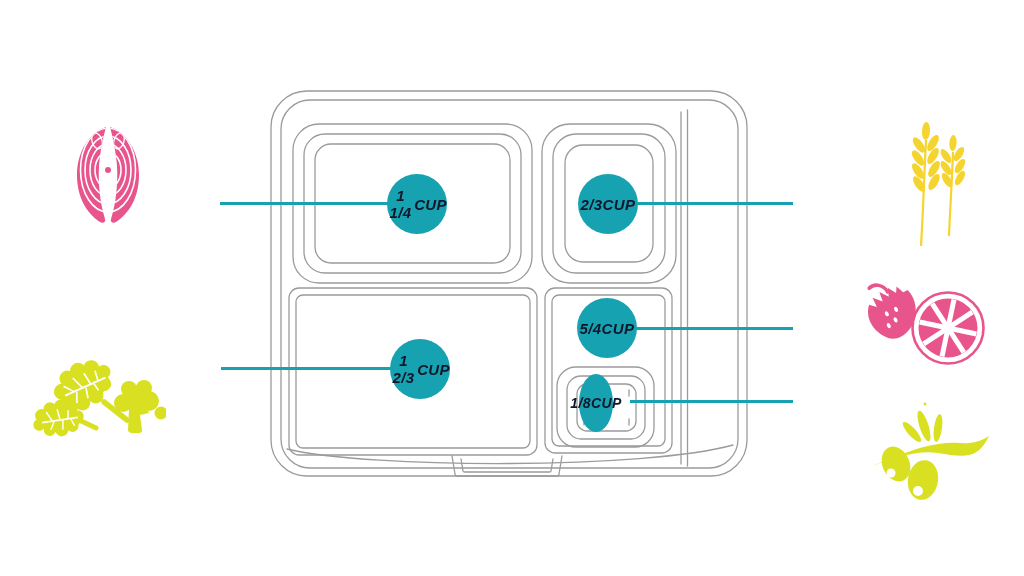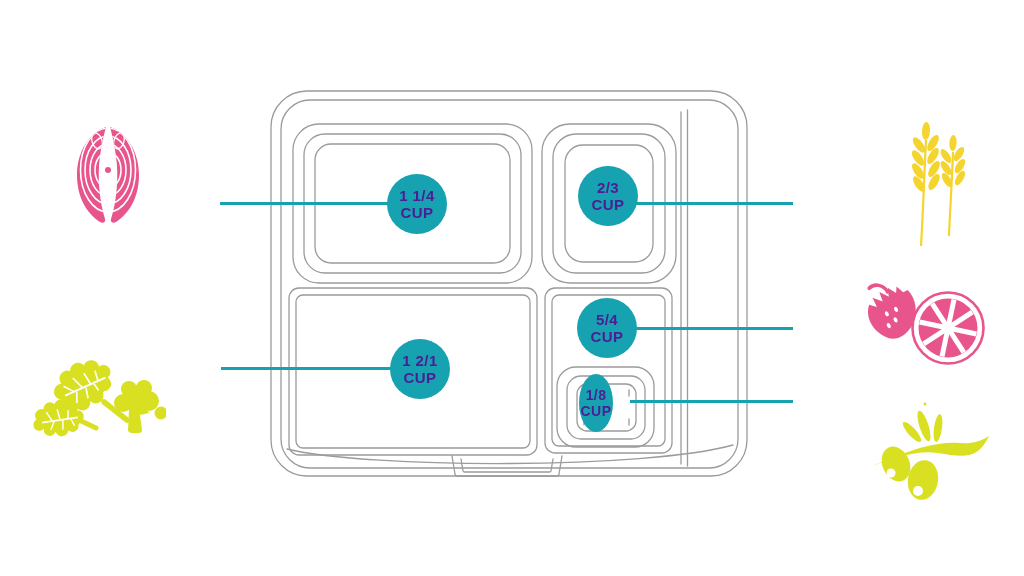--- a/index.html
+++ b/index.html
@@ -22,24 +22,25 @@
     overflow:hidden;
   }
   .box-art{position:absolute;left:0;top:0;width:1024px;height:576px;}
   .box-art *{vector-effect:non-scaling-stroke;}
   .grey{fill:none;stroke:var(--outline);stroke-width:1.3;stroke-linecap:round;stroke-linejoin:round;}
   .callout-line{
     position:absolute;height:3px;background:var(--teal);
   }
   .badge{
     position:absolute;width:60px;height:60px;border-radius:50%;
-    background:var(--teal);color:#4c1d95;
-    display:flex;flex-direction:column;align-items:center;justify-content:center;
+    background:var(--teal);color:#0f172a;
+    display:flex;align-items:center;justify-content:center;
     font-weight:bold;font-size:15px;line-height:17px;letter-spacing:.4px;
     text-align:center;
+    font-style:italic;
   }
   .badge.small{width:34px;height:58px;font-size:14px;line-height:16px;}
   .icon{position:absolute;}
   .fill-pink{fill:var(--pink);}
   .stroke-pink{stroke:var(--pink);fill:none;}
   .fill-yellow{fill:var(--yellow);}
   .stroke-yellow{stroke:var(--yellow);fill:none;}
   .fill-lime{fill:var(--lime);}
   .stroke-lime{stroke:var(--lime);fill:none;}
   .white-line{stroke:#fff;fill:none;}
@@ -91,34 +92,34 @@
   <div class="callout-line" style="left:220px;top:202px;width:172px;"></div>
   <div class="callout-line" style="left:633px;top:202px;width:160px;"></div>
   <div class="callout-line" style="left:632px;top:327px;width:161px;"></div>
   <div class="callout-line" style="left:630px;top:400px;width:163px;"></div>
   <div class="callout-line" style="left:221px;top:367px;width:172px;"></div>
 
   <div class="badge" style="left:387px;top:174px;">
     <span>1 1/4</span>
     <span>CUP</span>
   </div>
-  <div class="badge" style="left:578px;top:166px;">
+  <div class="badge" style="left:578px;top:174px;">
     <span>2/3</span>
     <span>CUP</span>
   </div>
   <div class="badge" style="left:577px;top:298px;">
     <span>5/4</span>
     <span>CUP</span>
   </div>
   <div class="badge small" style="left:579px;top:374px;">
     <span>1/8</span>
     <span>CUP</span>
   </div>
   <div class="badge" style="left:390px;top:339px;">
-    <span>1 2/1</span>
+    <span>1 2/3</span>
     <span>CUP</span>
   </div>
 
   <svg class="icon" style="left:72px;top:126px;" width="72" height="100" viewBox="0 0 72 100">
     <defs>
       <clipPath id="salmonClip">
         <path d="M34,1 C31,12 28,26 27,40 C26,58 28,77 33,93 C34,96 31,98 28,96 C14,87 5,70 5,49 C5,26 17,7 34,1 Z"></path>
         <path d="M38,1 C41,12 44,26 45,40 C46,58 44,77 39,93 C38,96 41,98 44,96 C58,87 67,70 67,49 C67,26 55,7 38,1 Z"></path>
       </clipPath>
     </defs>

